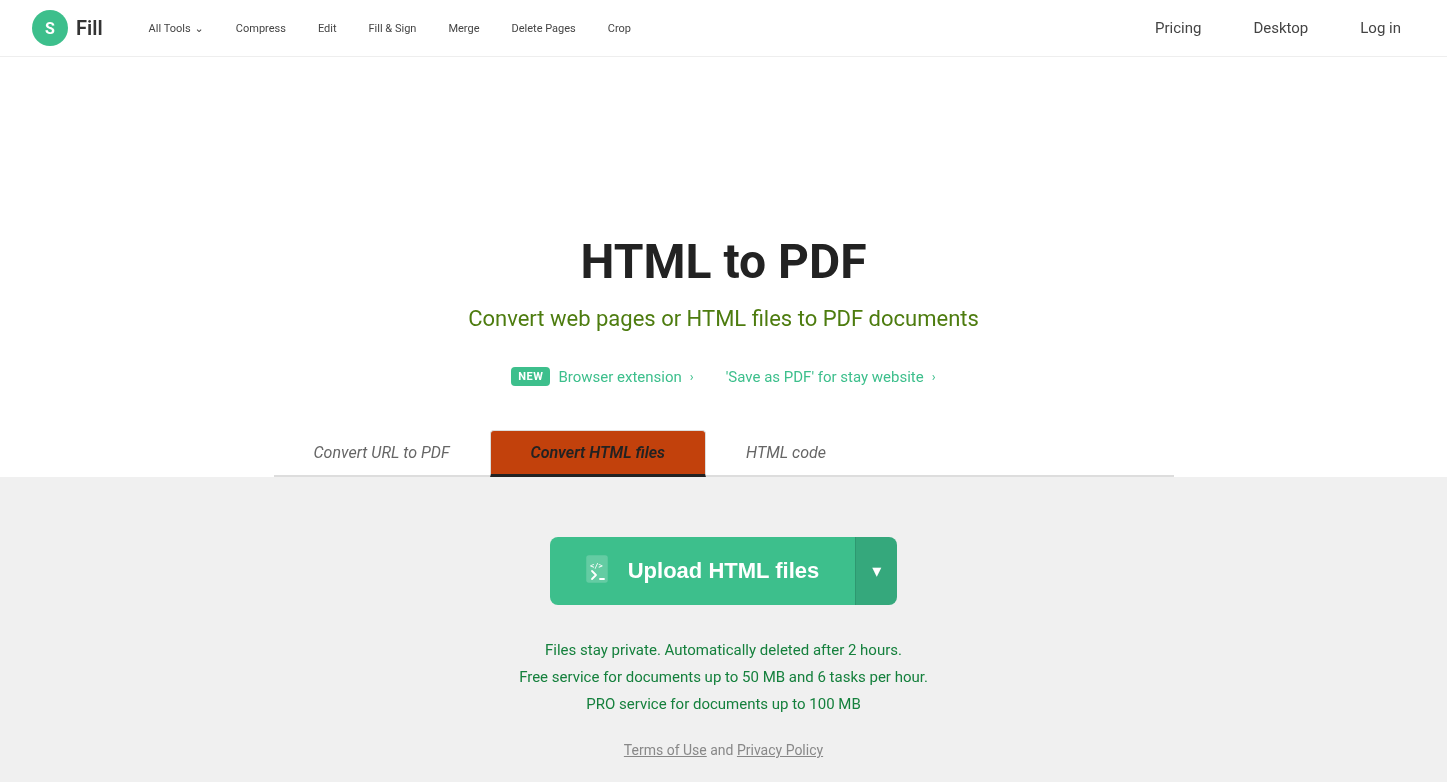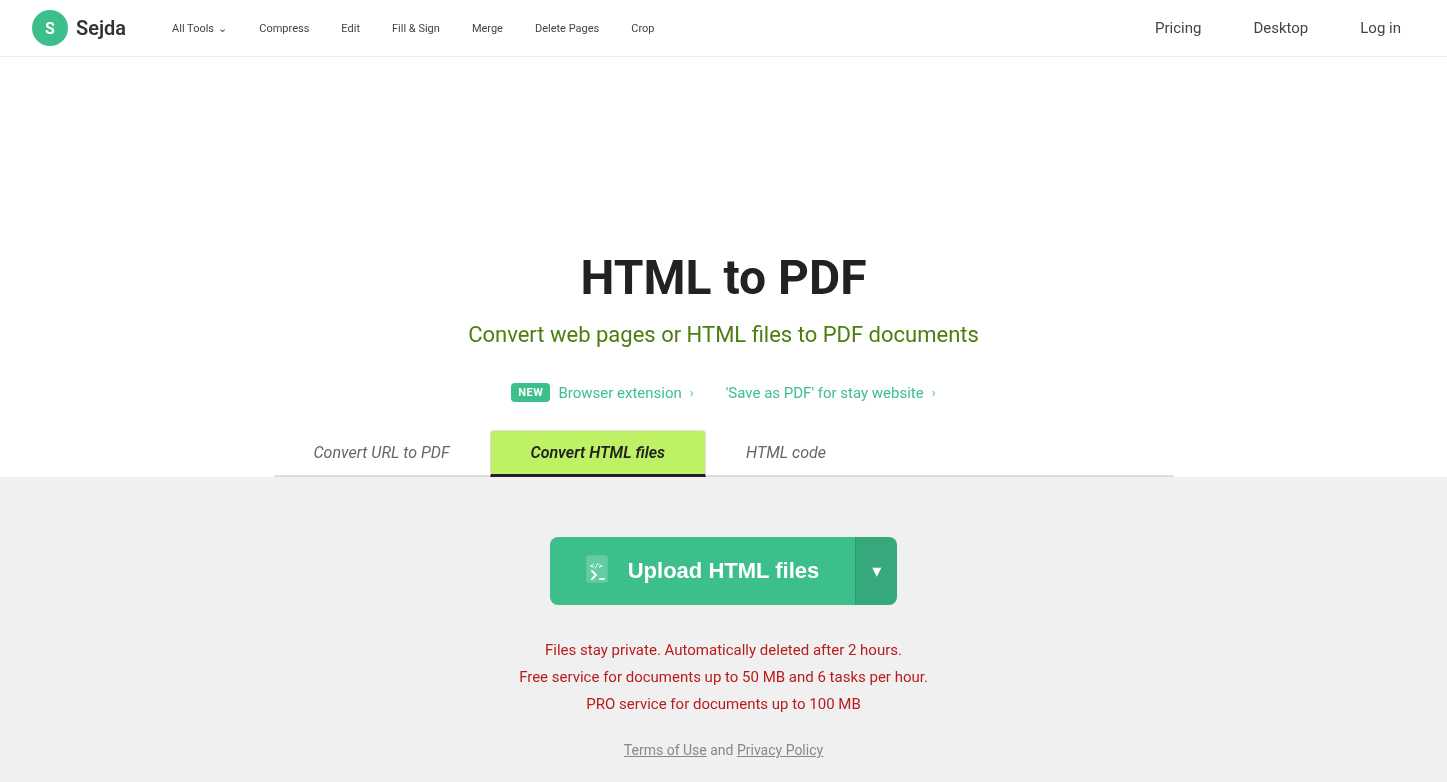--- a/index.html
+++ b/index.html
@@ -91,21 +91,21 @@
       color: #4d7c0f;
       margin-bottom: 36px;
       text-align: center;
     }
 
     
     .badges-row {
       display: flex;
       align-items: center;
       gap: 32px;
-      margin-bottom: 28px;
+      margin-bottom: 44px;
     }
     .badge-link {
       display: flex;
       align-items: center;
       gap: 8px;
       text-decoration: none;
       color: #3dbf8c;
       font-size: 15px;
       cursor: pointer;
     }
@@ -140,21 +140,21 @@
       border-bottom: 3px solid transparent;
       margin-bottom: -2px;
       white-space: nowrap;
       text-decoration: none;
       font-style: italic;
     }
     .tab.active {
       color: #222;
       font-weight: 600;
       border-bottom: 3px solid #222;
-      background: #bef264;
+      background: #c2410c;
       border-top: 1px solid #ddd;
       border-left: 1px solid #ddd;
       border-right: 1px solid #ddd;
       border-radius: 4px 4px 0 0;
     }
 
     
     .upload-section {
       background: #f0f0f0;
       width: 100%;
@@ -191,21 +191,21 @@
       font-size: 18px;
       cursor: pointer;
       border-radius: 0 8px 8px 0;
       border-left: 1px solid #2e9870;
       display: flex;
       align-items: center;
     }
 
     .upload-info {
       text-align: center;
-      color: #b91c1c;
+      color: #15803d;
       font-size: 15px;
       line-height: 1.8;
       margin-bottom: 24px;
     }
     .terms-row {
       font-size: 14px;
       color: #888;
     }
     .terms-link {
       color: #888;
@@ -223,21 +223,21 @@
     }
   </style>
 </head>
 <body>
 
 <nav>
   <a class="nav-logo">
     <div class="logo-circle">
       <span>S</span>
     </div>
-    <span class="logo-text">Sejda</span>
+    <span class="logo-text">Fill</span>
   </a>
   <div class="nav-links">
     <a class="nav-link">
       <span>All Tools</span>
       <span>⌄</span>
     </a>
     <a class="nav-link">Compress</a>
     <a class="nav-link">Edit</a>
     <a class="nav-link">Fill &amp; Sign</a>
     <a class="nav-link">Merge</a>

